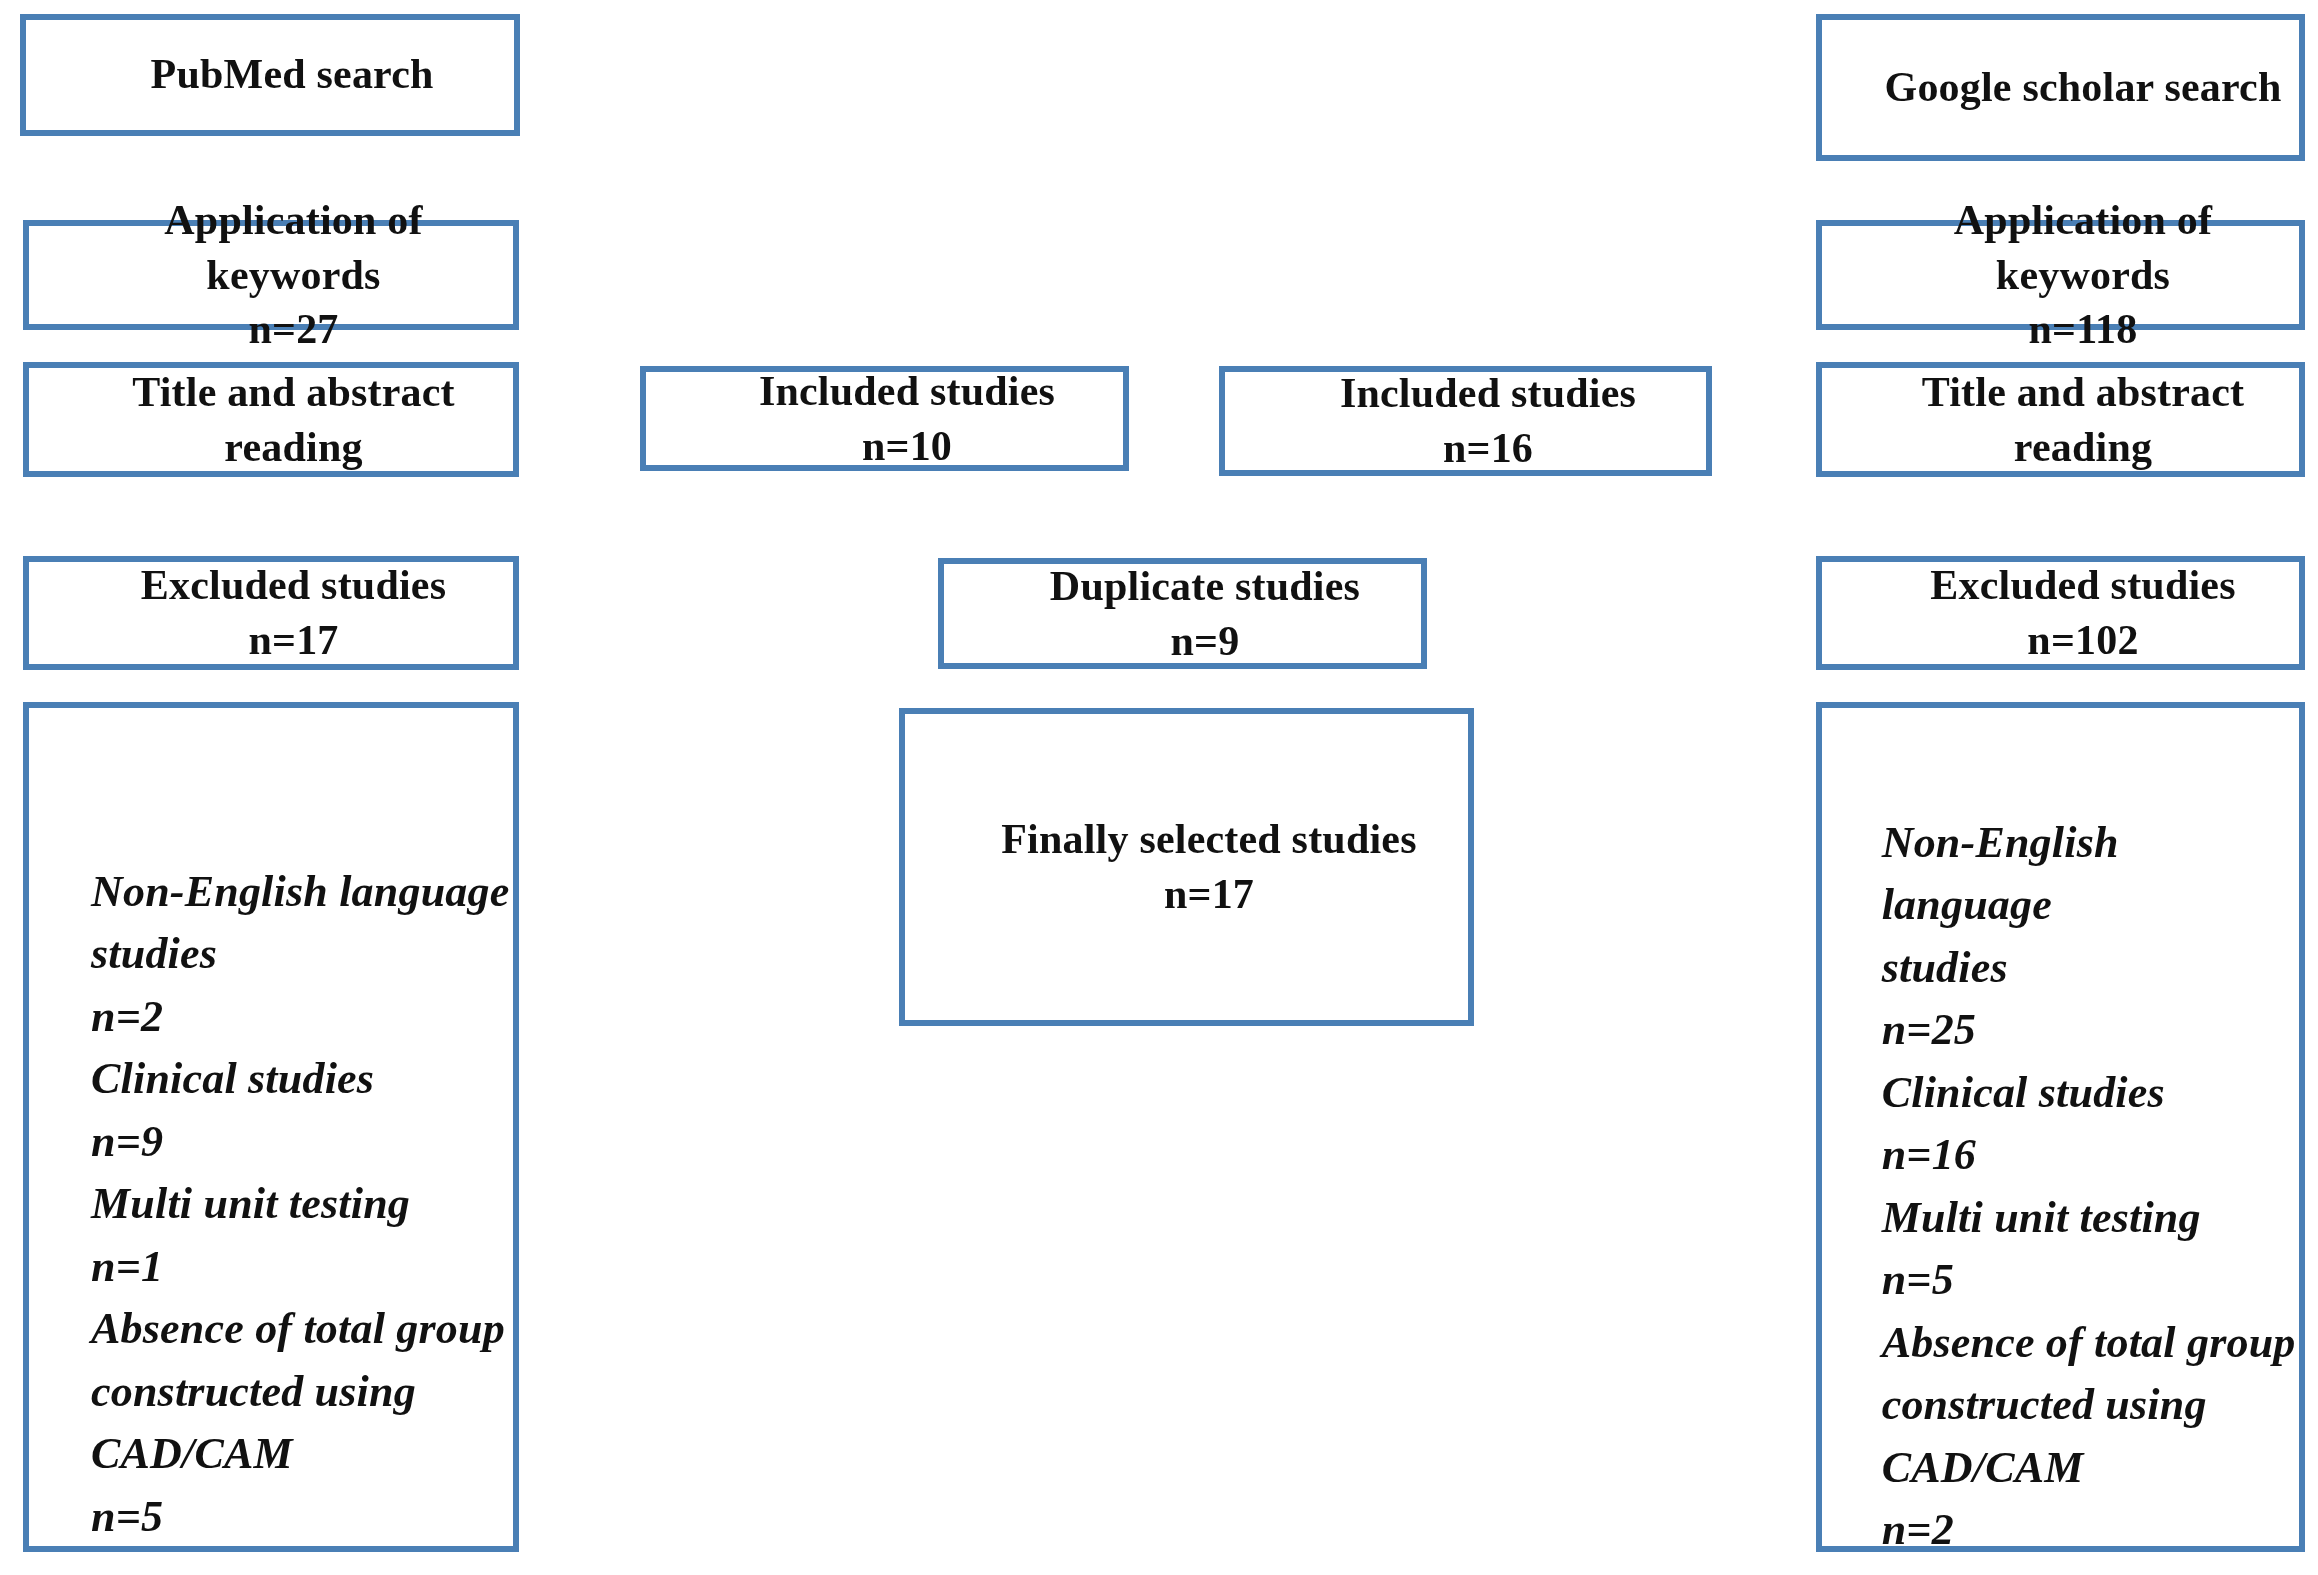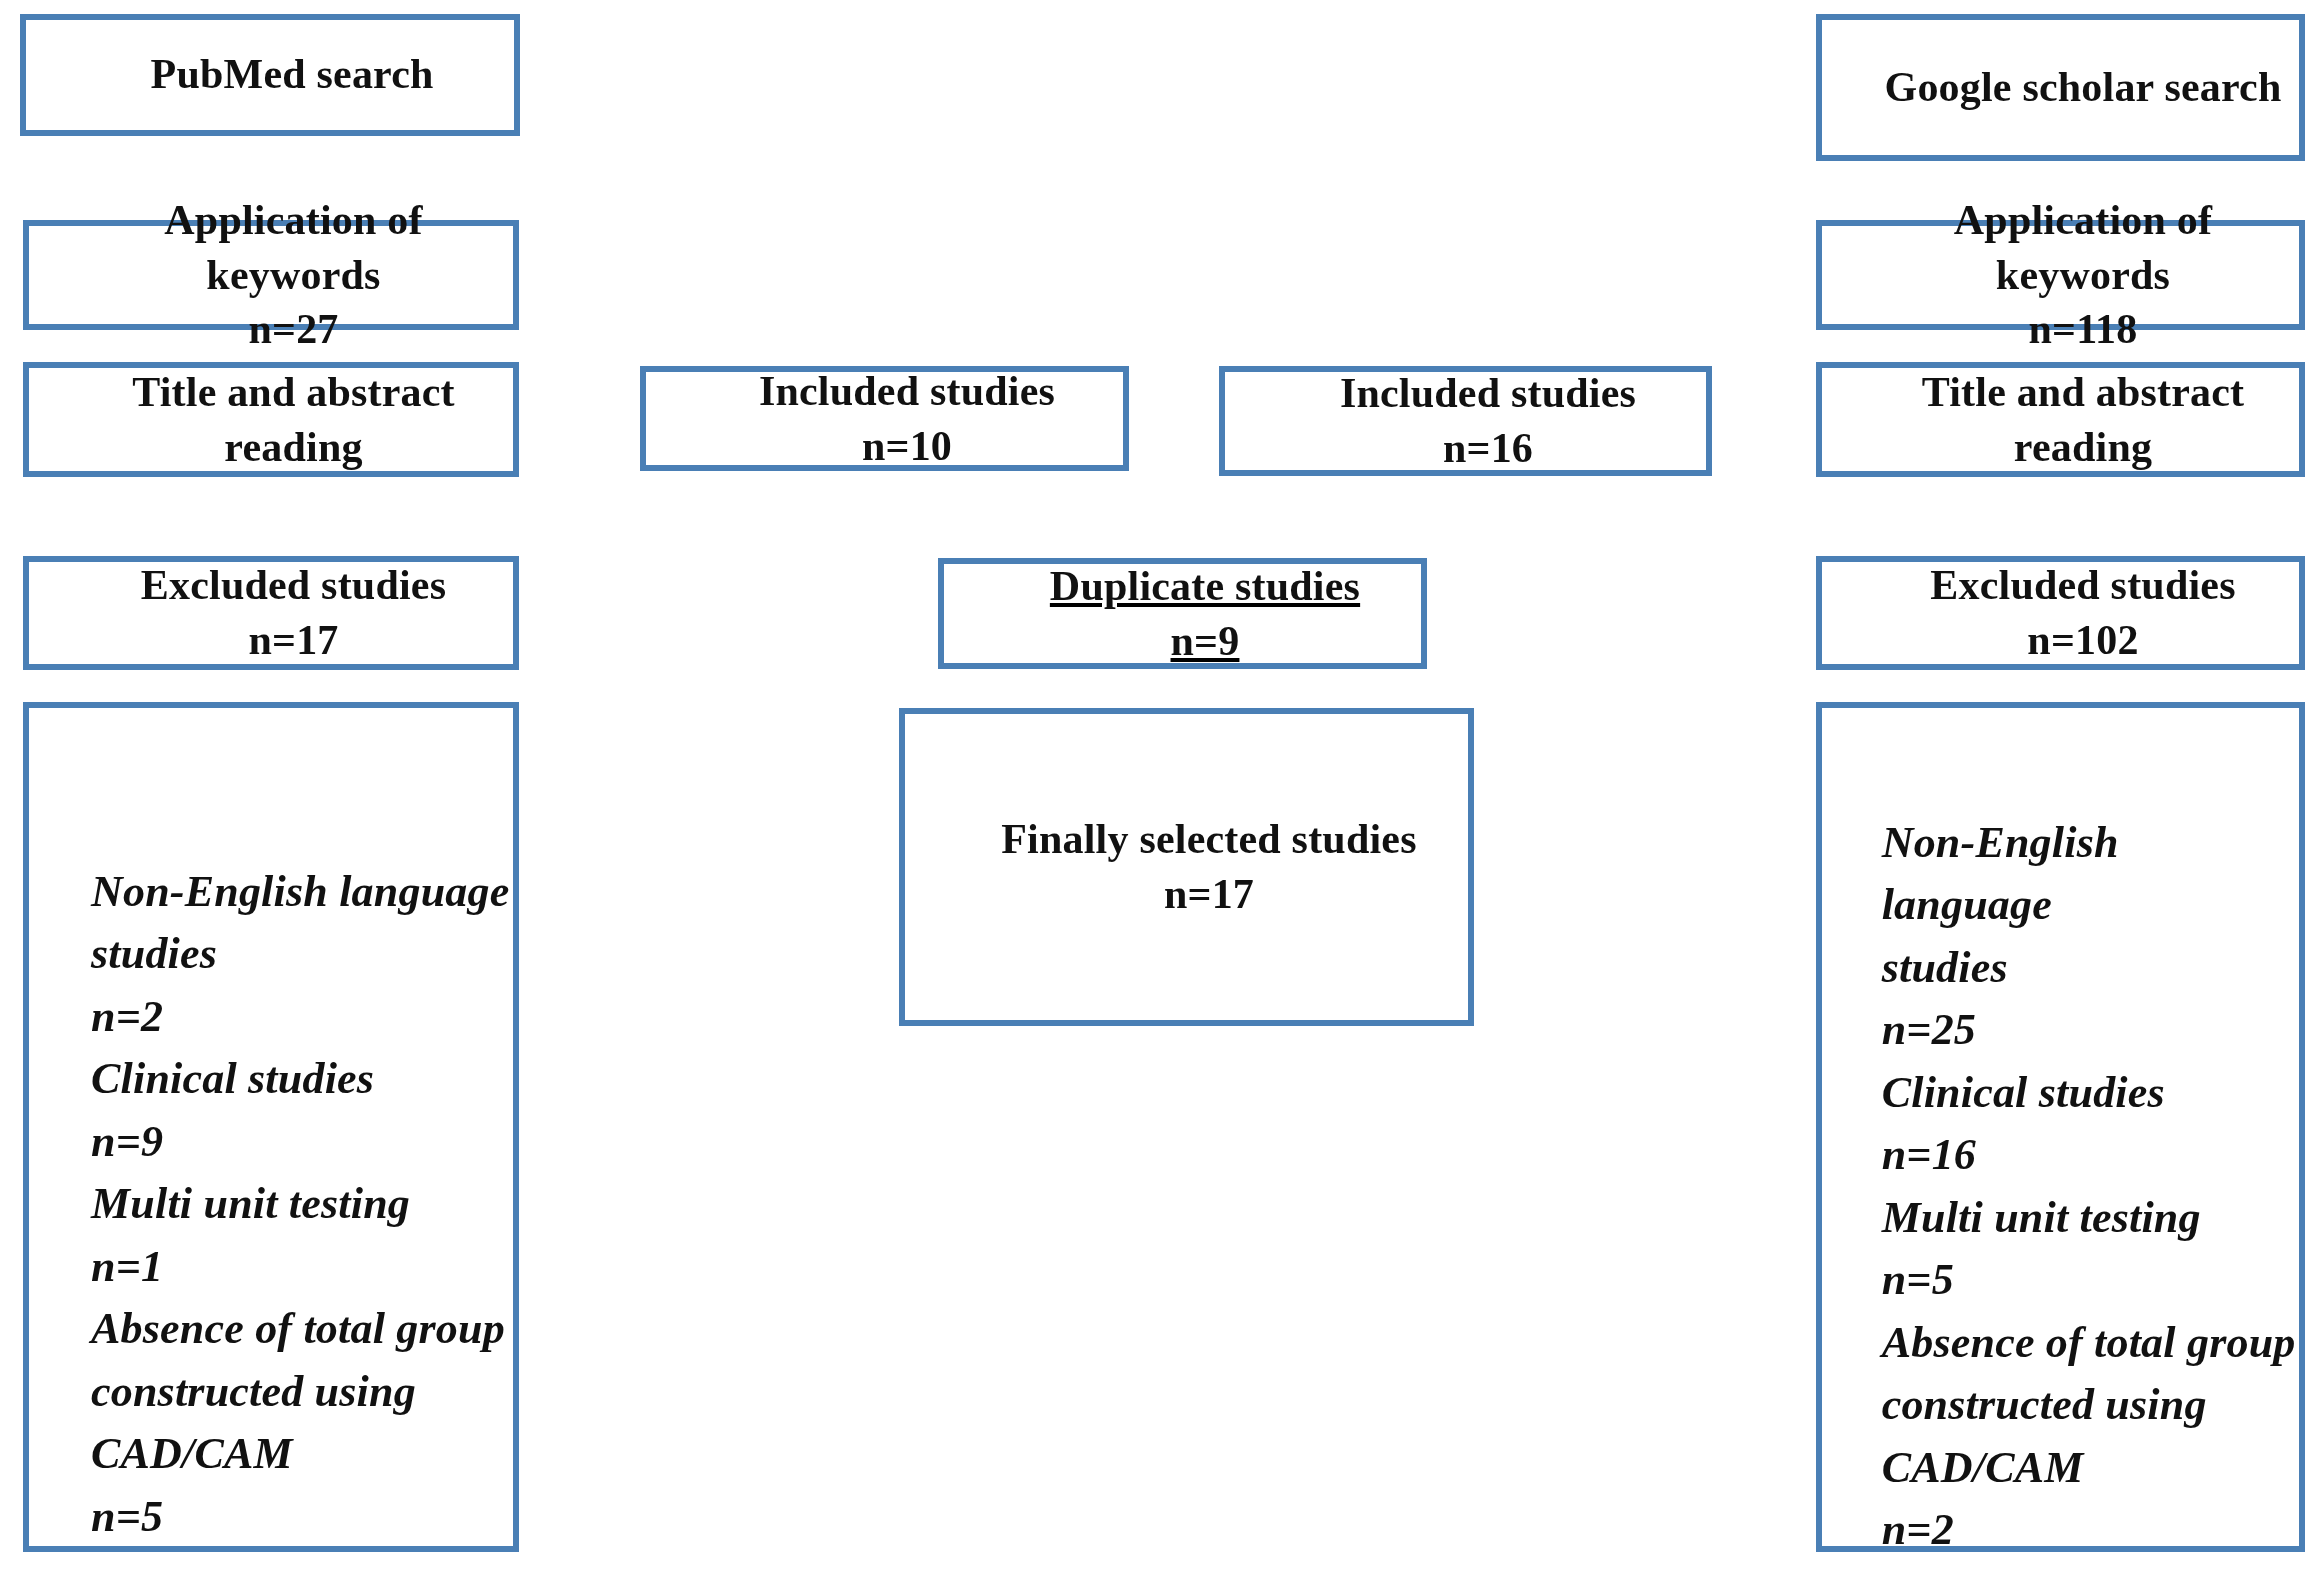--- a/index.html
+++ b/index.html
@@ -54,21 +54,21 @@
   #n-pubmed-search      { left: 19.6px;  top: 13.5px;   width: 500px;  height: 122px; }
   #n-left-keywords      { left: 23px;  top: 220px;  width: 496px;  height: 110px; }
   #n-left-title-abs     { left: 23px;  top: 362px;  width: 496px;  height: 115px; }
   #n-left-excluded      { left: 23px;  top: 556px;  width: 496px;  height: 114px; }
   #n-left-reasons       { left: 23px;  top: 702px; width: 496px;  height: 850px; }
   #n-left-reasons .txt  { padding: 153px 0 0 17px; }
 
   
   #n-included-pubmed    { left: 640px; top: 366px;  width: 489px;  height: 105px; }
   #n-included-google    { left: 1219px; top: 366px;  width: 493px;  height: 110px; }
-  #n-duplicate          { left: 938px; top: 558px;  width: 489px;  height: 111px; text-decoration: underline; }
+  #n-duplicate          { left: 938px; top: 558px;  width: 489px;  height: 111px; }
   #n-final              { left: 899px; top: 708px; width: 575px;  height: 318px; }
 
   
   #n-google-search      { left: 1816px; top: 13.5px;   width: 489px;  height: 147px; }
   #n-right-keywords     { left: 1816px; top: 220px;  width: 489px;  height: 110px; }
   #n-right-title-abs    { left: 1816px; top: 362px;  width: 489px;  height: 115px; }
   #n-right-excluded     { left: 1816px; top: 556px;  width: 489px;  height: 114px; }
   #n-right-reasons      { left: 1816px; top: 702px; width: 489px;  height: 850px; }
   #n-right-reasons .txt { padding: 104px 0 0 14.7px; }
 </style>

